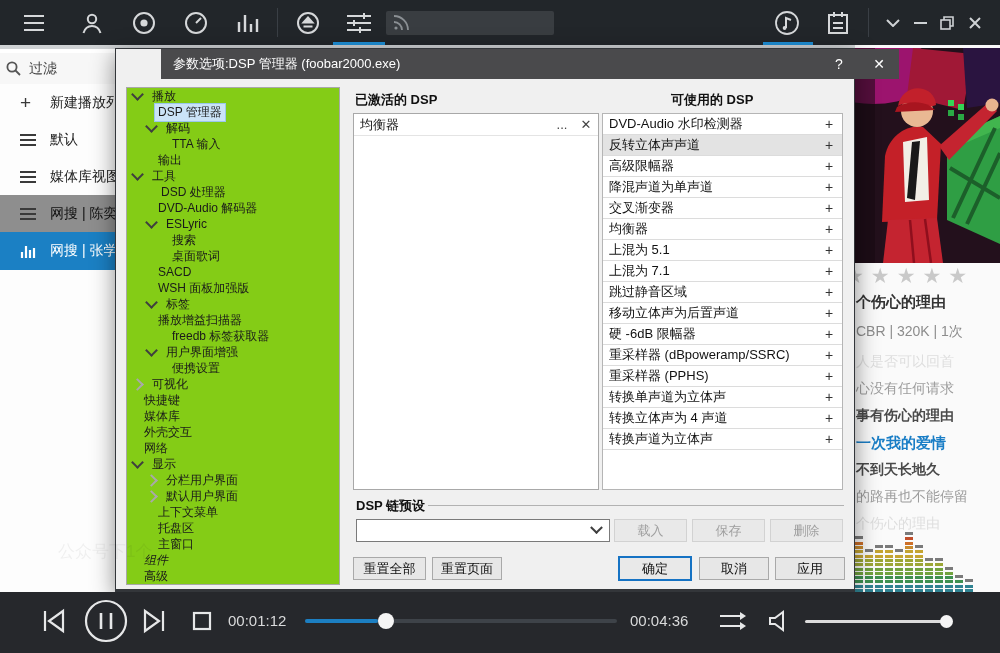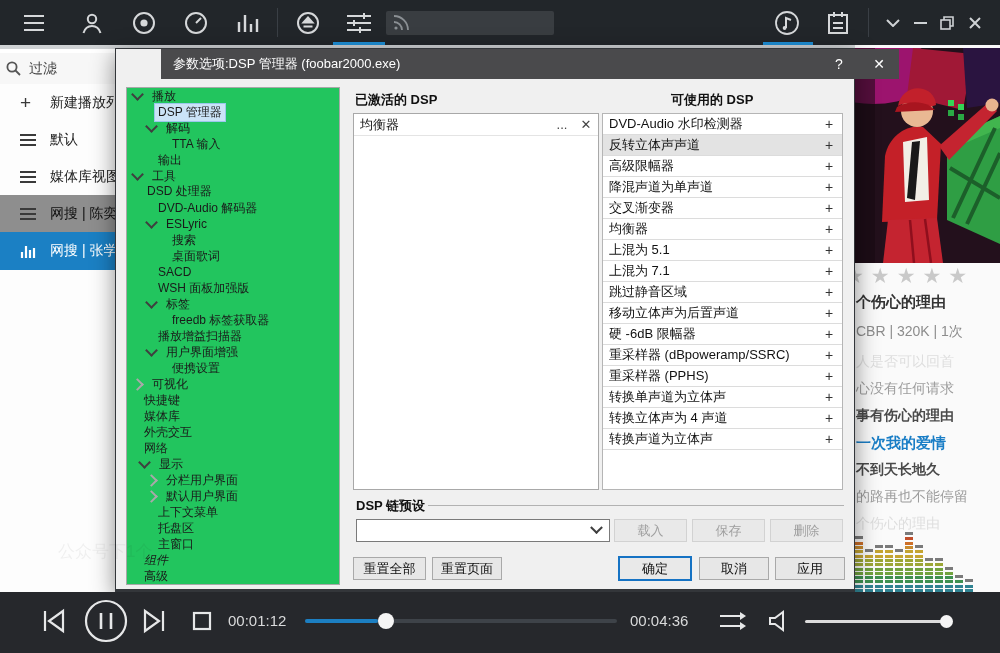--- a/index.html
+++ b/index.html
@@ -36,21 +36,21 @@
   .plus-glyph{font-size:19px;line-height:1;color:#3a3a3a;}
   
   .dialog{position:absolute;left:115px;top:48px;width:740px;height:544px;background:#f0f0f0;
           border:1px solid #33363a;border-bottom-width:3px;box-shadow:0 6px 22px rgba(0,0,0,.45);
           box-sizing:border-box;}
   .dlg-title{position:absolute;left:0;top:0;width:100%;height:30px;background:#4a4a4c;color:#fff;
              display:flex;align-items:center;margin-left:45px;}
   .dlg-title-text{font-size:13px;margin-left:12px;flex:1;}
   .dlg-help,.dlg-close{width:40px;text-align:center;font-size:14px;color:#fff;cursor:default;}
   
-  .tree{position:absolute;left:10px;top:38px;width:214px;height:498px;background:#22c55e;
+  .tree{position:absolute;left:10px;top:38px;width:214px;height:498px;background:#84cc16;
         border:1px solid #a8a8a8;box-sizing:border-box;overflow:hidden;}
   .tree-row{height:16px;display:flex;align-items:center;font-size:12px;color:#1a1a1a;white-space:nowrap;}
   .chev{width:7px;height:7px;flex:none;margin-right:7px;}
   .chev.exp{border-right:2px solid #3f3f3f;border-bottom:2px solid #3f3f3f;transform:rotate(45deg);margin-top:-3px;}
   .chev.col{border-right:2px solid #a9a9a9;border-bottom:2px solid #a9a9a9;transform:rotate(-45deg);}
   .chev.leaf{border:none;width:4px;margin-right:4px;}
   .tree-label{padding:0 3px;}
   .tree-label.sel{background:#cbe3f7;outline:1px solid #9ac8ec;}
   
   .panel-heading{position:absolute;font-size:13px;font-weight:bold;color:#111;}
@@ -460,21 +460,21 @@
           <span class="tree-label">TTA 输入</span>
         </div>
         <div class="tree-row" style="padding-left: 20px;">
           <span class="chev leaf"></span>
           <span class="tree-label">输出</span>
         </div>
         <div class="tree-row" style="padding-left: 6px;">
           <span class="chev exp"></span>
           <span class="tree-label">工具</span>
         </div>
-        <div class="tree-row" style="padding-left: 9px; align-items: flex-end;">
+        <div class="tree-row" style="padding-left: 23px;">
           <span class="chev leaf"></span>
           <span class="tree-label">DSD 处理器</span>
         </div>
         <div class="tree-row" style="padding-left: 20px;">
           <span class="chev leaf"></span>
           <span class="tree-label">DVD-Audio 解码器</span>
         </div>
         <div class="tree-row" style="padding-left: 20px;">
           <span class="chev exp"></span>
           <span class="tree-label">ESLyric</span>
@@ -492,27 +492,27 @@
           <span class="tree-label">SACD</span>
         </div>
         <div class="tree-row" style="padding-left: 20px;">
           <span class="chev leaf"></span>
           <span class="tree-label">WSH 面板加强版</span>
         </div>
         <div class="tree-row" style="padding-left: 20px;">
           <span class="chev exp"></span>
           <span class="tree-label">标签</span>
         </div>
+        <div class="tree-row" style="padding-left: 20px;">
+          <span class="chev leaf"></span>
+          <span class="tree-label">播放增益扫描器</span>
+        </div>
         <div class="tree-row" style="padding-left: 34px;">
           <span class="chev leaf"></span>
           <span class="tree-label">freedb 标签获取器</span>
-        </div>
-        <div class="tree-row" style="padding-left: 20px;">
-          <span class="chev leaf"></span>
-          <span class="tree-label">播放增益扫描器</span>
         </div>
         <div class="tree-row" style="padding-left: 20px;">
           <span class="chev exp"></span>
           <span class="tree-label">用户界面增强</span>
         </div>
         <div class="tree-row" style="padding-left: 34px;">
           <span class="chev leaf"></span>
           <span class="tree-label">便携设置</span>
         </div>
         <div class="tree-row" style="padding-left: 6px;">
@@ -528,21 +528,21 @@
           <span class="tree-label">媒体库</span>
         </div>
         <div class="tree-row" style="padding-left: 6px;">
           <span class="chev leaf"></span>
           <span class="tree-label">外壳交互</span>
         </div>
         <div class="tree-row" style="padding-left: 6px;">
           <span class="chev leaf"></span>
           <span class="tree-label">网络</span>
         </div>
-        <div class="tree-row" style="padding-left: 13px; text-align: center;">
+        <div class="tree-row" style="padding-left: 6px; text-align: center;">
           <span class="chev exp"></span>
           <span class="tree-label">显示</span>
         </div>
         <div class="tree-row" style="padding-left: 20px;">
           <span class="chev col"></span>
           <span class="tree-label">分栏用户界面</span>
         </div>
         <div class="tree-row" style="padding-left: 20px;">
           <span class="chev col"></span>
           <span class="tree-label">默认用户界面</span>

